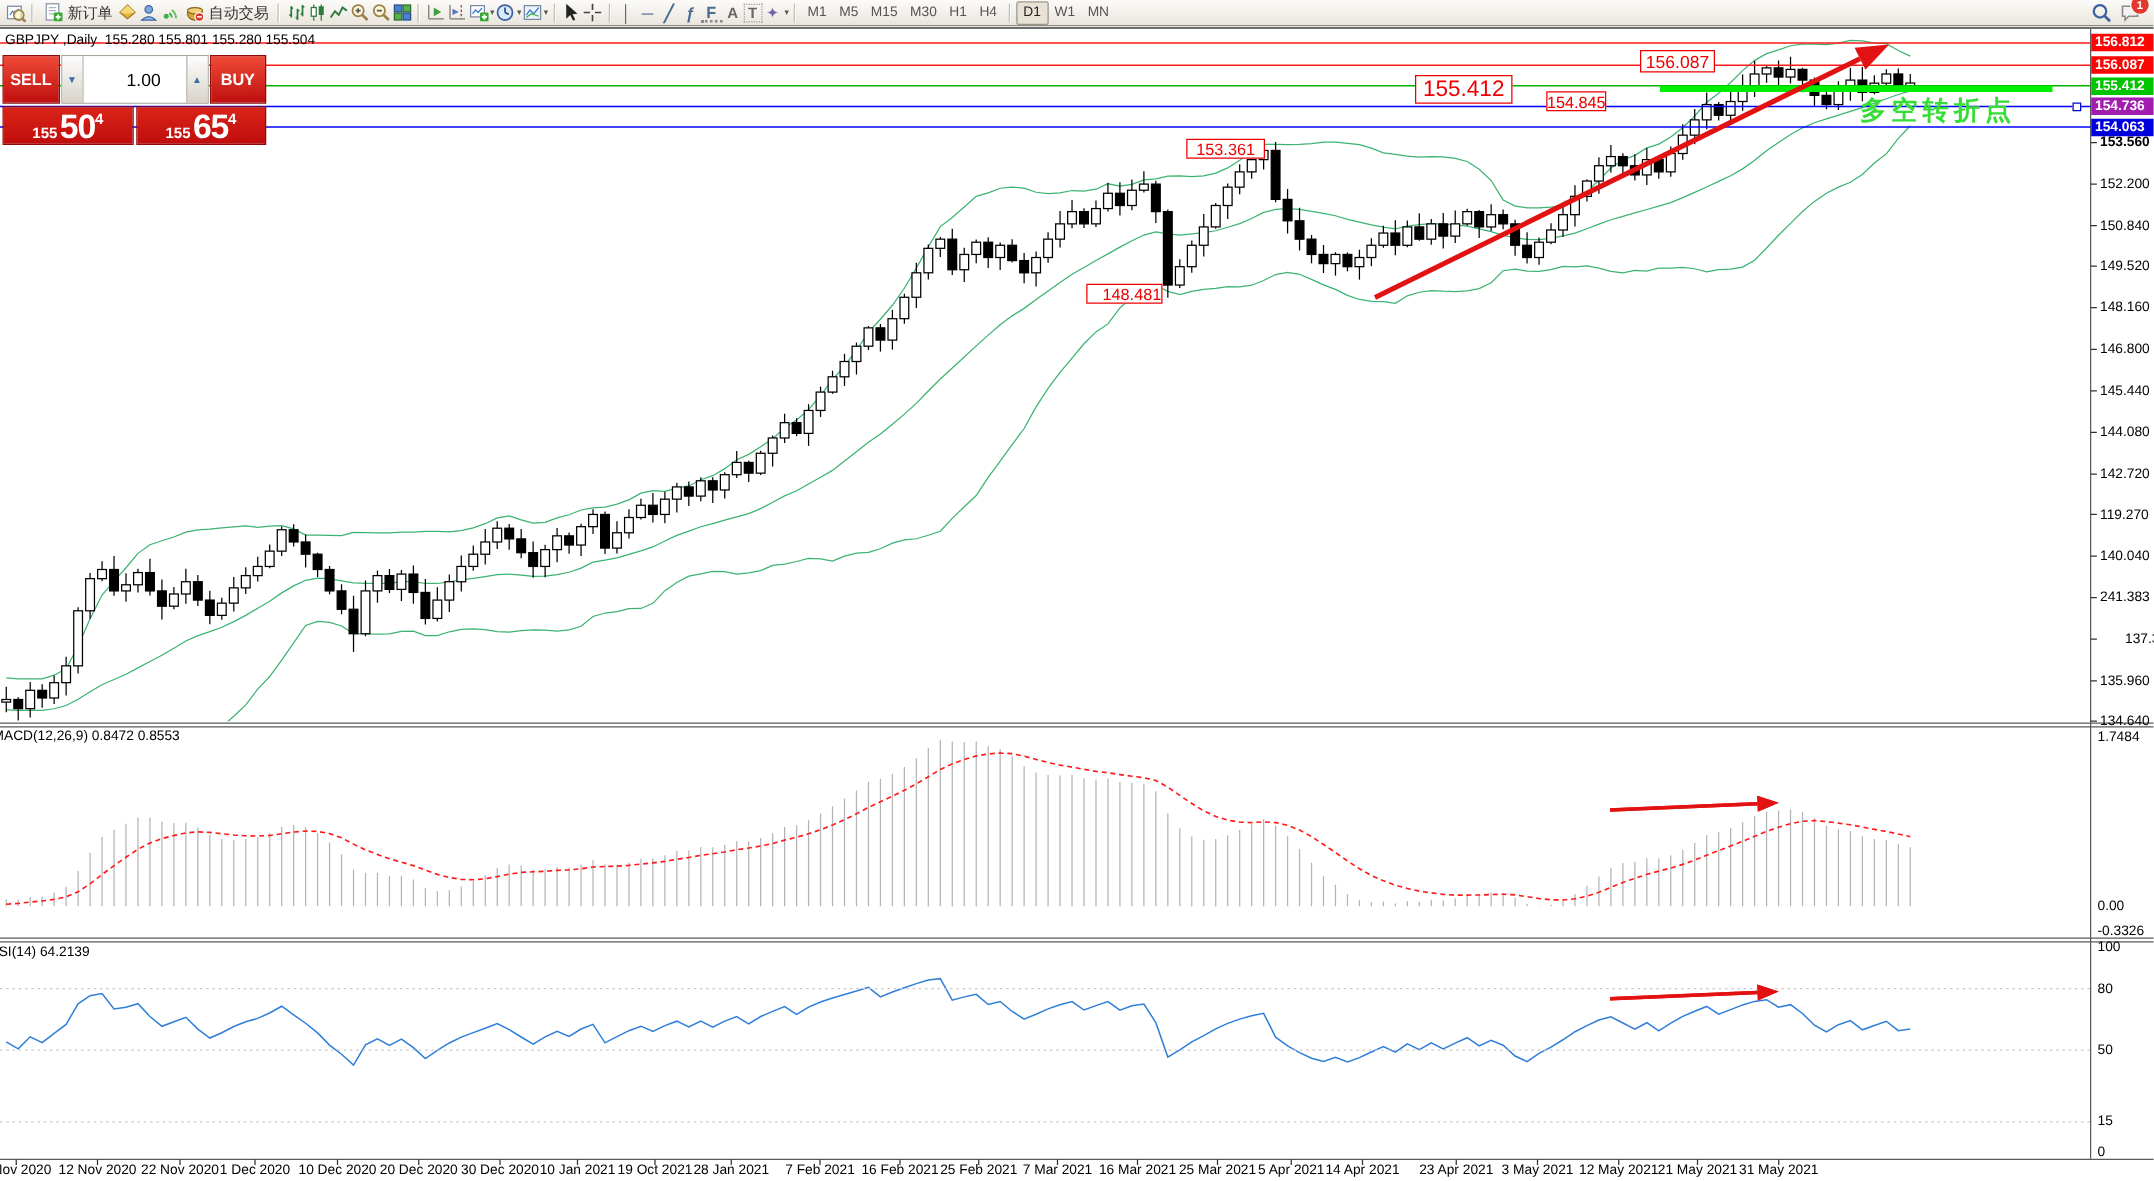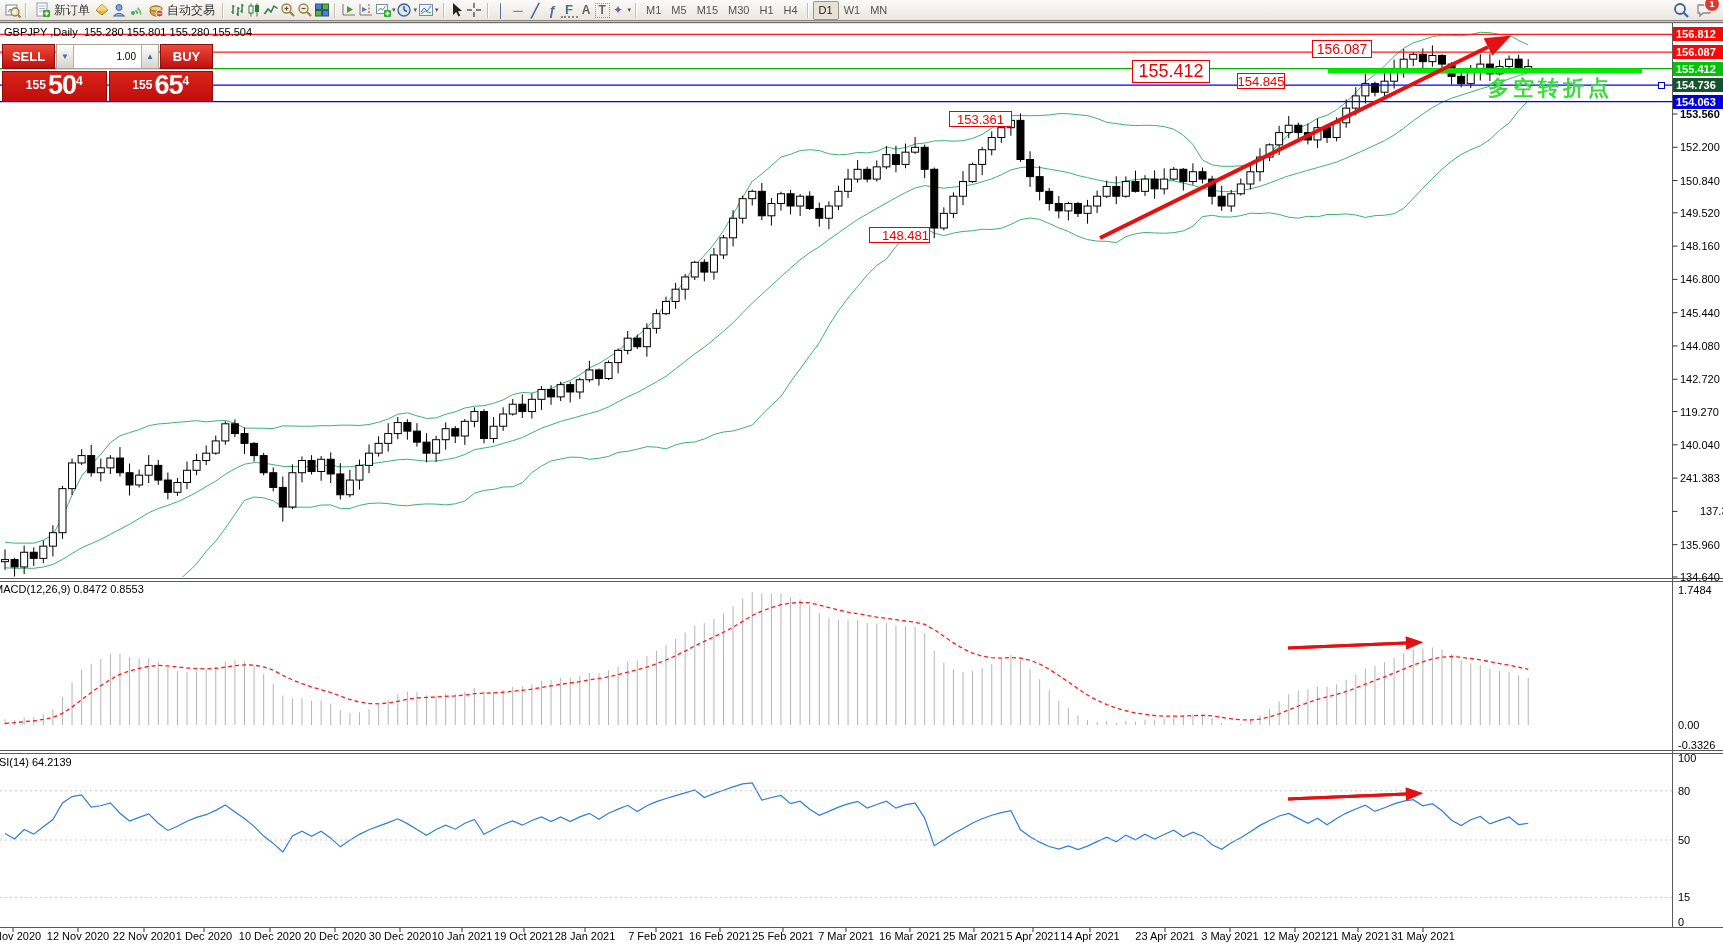--- a/index.html
+++ b/index.html
@@ -29,31 +29,31 @@
   .price-tag{position:absolute;left:1673px;width:50px;height:14px;color:#fff;font-size:11px;font-weight:bold;
     line-height:14px;padding-left:3px;box-sizing:border-box;white-space:nowrap}
   .date-label{position:absolute;top:930px;transform:translateX(-50%);font-size:11px;color:#000;white-space:nowrap}
   .anno{position:absolute;border:1px solid #ee0000;color:#ee0000;background:#fff;display:flex;
     align-items:center;justify-content:center;white-space:nowrap;box-sizing:border-box}
   .note-cn{position:absolute;left:1488px;top:74px;font-size:21px;font-weight:bold;color:#37dd37;letter-spacing:4px;white-space:nowrap}
   .ind-label{position:absolute;font-size:11px;color:#000;white-space:nowrap}
   .line-handle{position:absolute;width:7px;height:7px;background:#fff;border:1px solid #0000d0;box-sizing:border-box}
   
   .panel{position:absolute;left:2px;top:44px;width:211px;z-index:10}
-  .panel-row1{display:flex;height:25px}
+  .panel-row1{display:flex;height:39px}
   .btn-trade{width:56px;background:linear-gradient(#ef4a38,#bf0f0f);color:#fff;font-weight:bold;font-size:13px;
     display:flex;align-items:center;justify-content:center;border:1px solid #8d0d0d;box-sizing:border-box}
   .vol-box{flex:1;display:flex;border:1px solid #a9a398;background:#fff;box-sizing:border-box;margin:0 1px}
   .spin{width:16px;background:linear-gradient(#fdfdfd,#d9d4ca);color:#3a6ea5;font-size:8px;
     display:flex;align-items:center;justify-content:center;flex:none}
   .spin.left{border-right:1px solid #b5b0a6}.spin.right{border-left:1px solid #b5b0a6}
-  .vol-input{flex:1;text-align:right;font-size:10px;color:#000;padding-right:5px;border:0;outline:none;
+  .vol-input{flex:1;text-align:right;font-size:14px;color:#000;padding-right:20px;border:0;outline:none;
     font-family:"Liberation Sans",sans-serif;width:60px;background:#fff}
   .panel-row2{display:flex;gap:2px;margin-top:2px;height:31px}
-  .price-box{flex:1;background:linear-gradient(#da2418,#c00d0d);color:#fff;display:flex;align-items:center;
+  .price-box{flex:1;background:linear-gradient(#da2418,#c00d0d);color:#fff;display:flex;align-items:flex-end;
     justify-content:center;padding:0 15px 2px;border:1px solid #8d0d0d;box-sizing:border-box}
   .p-small{font-size:12px;font-weight:bold;margin-right:2px;line-height:1.2}
   .p-big{font-size:27px;font-weight:bold;line-height:0.9;letter-spacing:-1px}
   .p-sup{font-size:12px;font-weight:bold;align-self:flex-start;margin-top:2px}
 </style>
 </head>
 <body>
 
 <div class="toolbar">
   <span class="i">
@@ -845,21 +845,21 @@
       <div class="axis-label" style="top: 373.255px;">142.720</div>
       <div class="axis-label" style="top: 405.555px;">119.270</div>
       <div class="axis-label" style="top: 438.834px;">140.040</div>
       <div class="axis-label" style="top: 472.114px;">241.383</div>
       <div class="axis-label" style="top: 505.393px; margin-left: 20px;">137.320</div>
       <div class="axis-label" style="top: 538.672px;">135.960</div>
       <div class="axis-label" style="top: 570.972px;">134.640</div>
       <div class="price-tag" style="top: 27.4236px; background: rgb(251, 5, 5);">156.812</div>
       <div class="price-tag" style="top: 45.1643px; background: rgb(251, 5, 5);">156.087</div>
       <div class="price-tag" style="top: 61.6816px; background: rgb(0, 196, 0);">155.412</div>
-      <div class="price-tag" style="top: 78.2233px; background: #14532d;">154.736</div>
+      <div class="price-tag" style="top: 78.2233px; background: #a21caf;">154.736</div>
       <div class="price-tag" style="top: 94.6916px; background: rgb(0, 0, 221);">154.063</div>
       <div class="pane-axis-label" style="top: 584px;">1.7484</div>
       <div class="pane-axis-label" style="top: 719px;">0.00</div>
       <div class="pane-axis-label" style="top: 739px;">-0.3326</div>
       <div class="pane-axis-label" style="top: 752px;">100</div>
       <div class="pane-axis-label" style="top: 784.8px;">80</div>
       <div class="pane-axis-label" style="top: 834px;">50</div>
       <div class="pane-axis-label" style="top: 891.4px;">15</div>
       <div class="pane-axis-label" style="top: 916px;">0</div>
       <div class="date-label" style="left: 13px;">2 Nov 2020</div>

